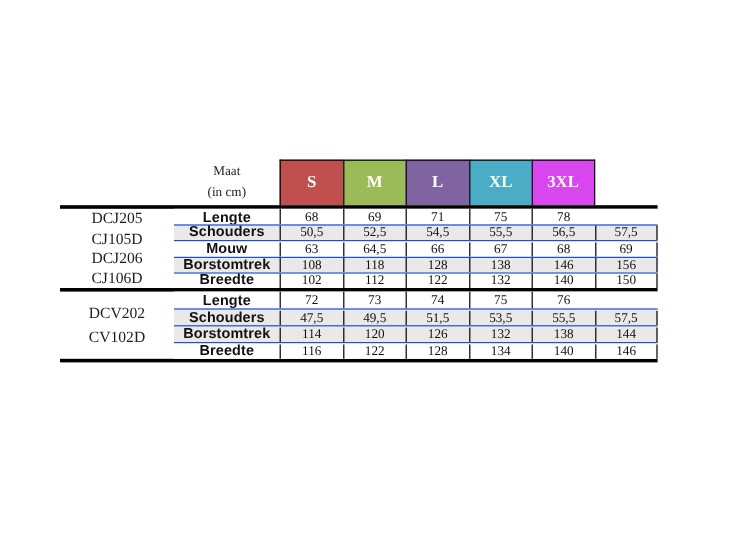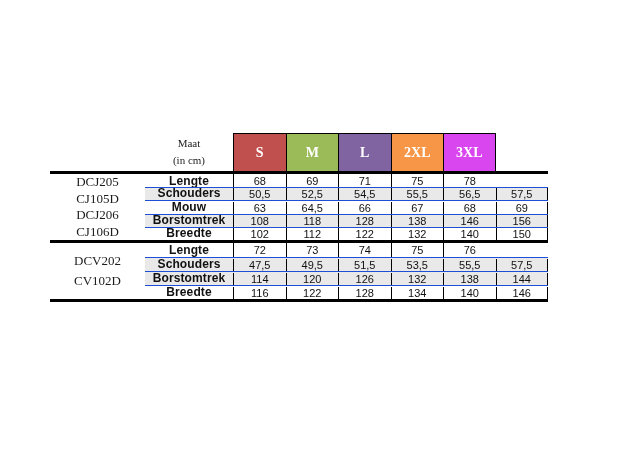--- a/index.html
+++ b/index.html
@@ -45,21 +45,21 @@
   .row.shaded{background:#e9e9e9;}
   .g1row{height:13.2px;}
   .g2row{height:14px;}
   .lbl{
     width:88px;box-sizing:border-box;display:flex;align-items:center;justify-content:center;
     font-weight:bold;font-size:12px;color:#111;letter-spacing:0.1px;
   }
   .val{
     width:52.5px;box-sizing:border-box;border-left:1px solid #000;
     display:flex;align-items:center;justify-content:center;
-    font-size:11px;color:#111;
+    font-size:11px;color:#111;font-family:Liberation Serif, serif;
   }
   .val:last-child{border-right:1px solid #000;margin-top:35px;}
 </style>
 </head>
 <body>
 
 <div class="chart">
 
   <div class="maat">
     <div>Maat</div>
@@ -69,22 +69,22 @@
   <div class="size-cells">
     <div class="size-cell" style="background-color: rgb(192, 80, 77);">
         <span>S</span>
       </div>
     <div class="size-cell" style="background-color: rgb(155, 187, 89);">
         <span>M</span>
       </div>
     <div class="size-cell" style="background-color: rgb(128, 100, 162);">
         <span>L</span>
       </div>
-    <div class="size-cell" style="background-color: rgb(247, 150, 70);">
-        <span>2XL</span>
+    <div class="size-cell" style="background-color: rgb(75, 172, 198);">
+        <span>XL</span>
       </div>
     <div class="size-cell" style="background-color: #d946ef;">
         <span>3XL</span>
       </div>
   </div>
 
   <div class="bar" style="top:38px"></div>
   <div class="bar" style="top:107px"></div>
   <div class="bar" style="top:166px"></div>
 

